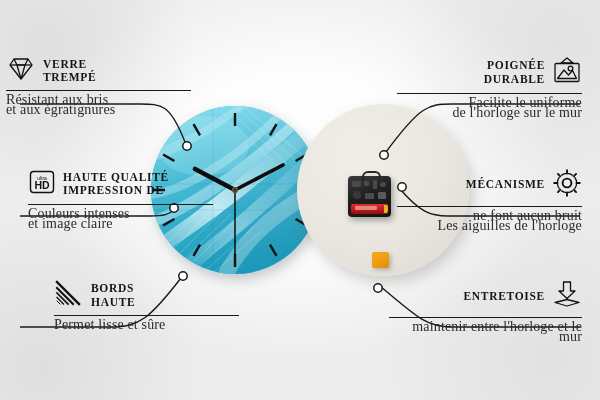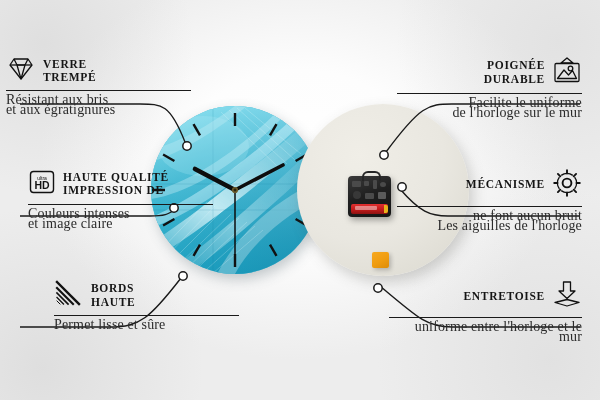--- a/index.html
+++ b/index.html
@@ -352,16 +352,16 @@
       <span class="icon">
         <svg width="30" height="29" viewBox="0 0 30 29">
           <g fill="none" stroke="#111" stroke-width="1.3" stroke-linejoin="round">
             <path d="M11.5,2 L18.5,2 L18.5,11 L23,11 L15,18.5 L7,11 L11.5,11 Z"></path>
             <path d="M15,19.5 L27,22.5 L15,26 L3,22.5 Z"></path>
           </g>
         </svg>
       </span>
     </div>
     <div class="rule"></div>
-    <div class="sub">uniforme entre l'horloge et le mur</div>
+    <div class="sub">maintenir entre l'horloge et le mur</div>
   </div>
 
 </div>
 
 </body></html>

